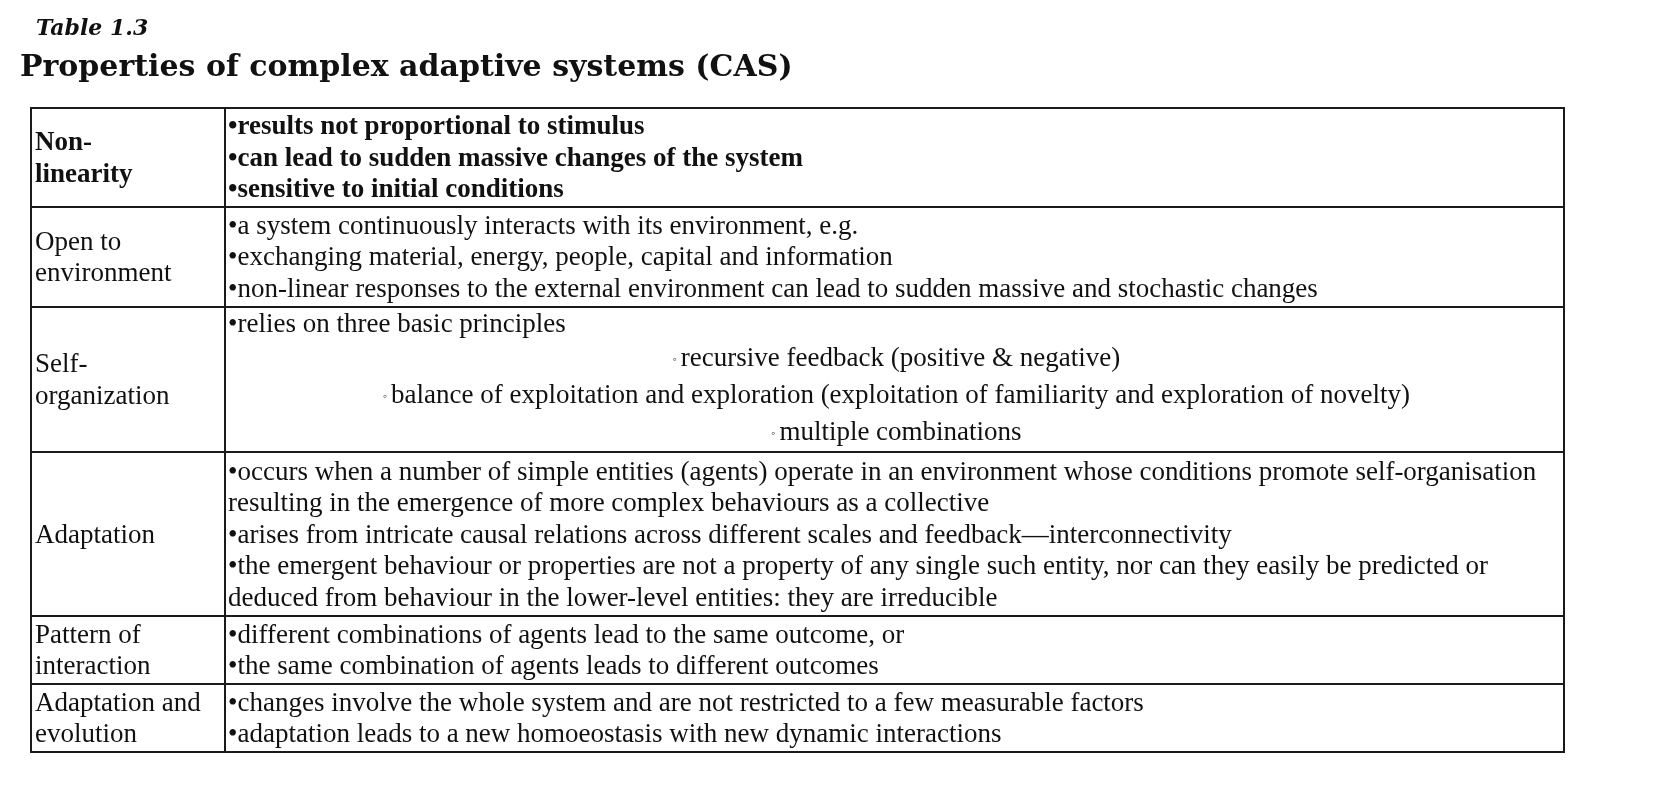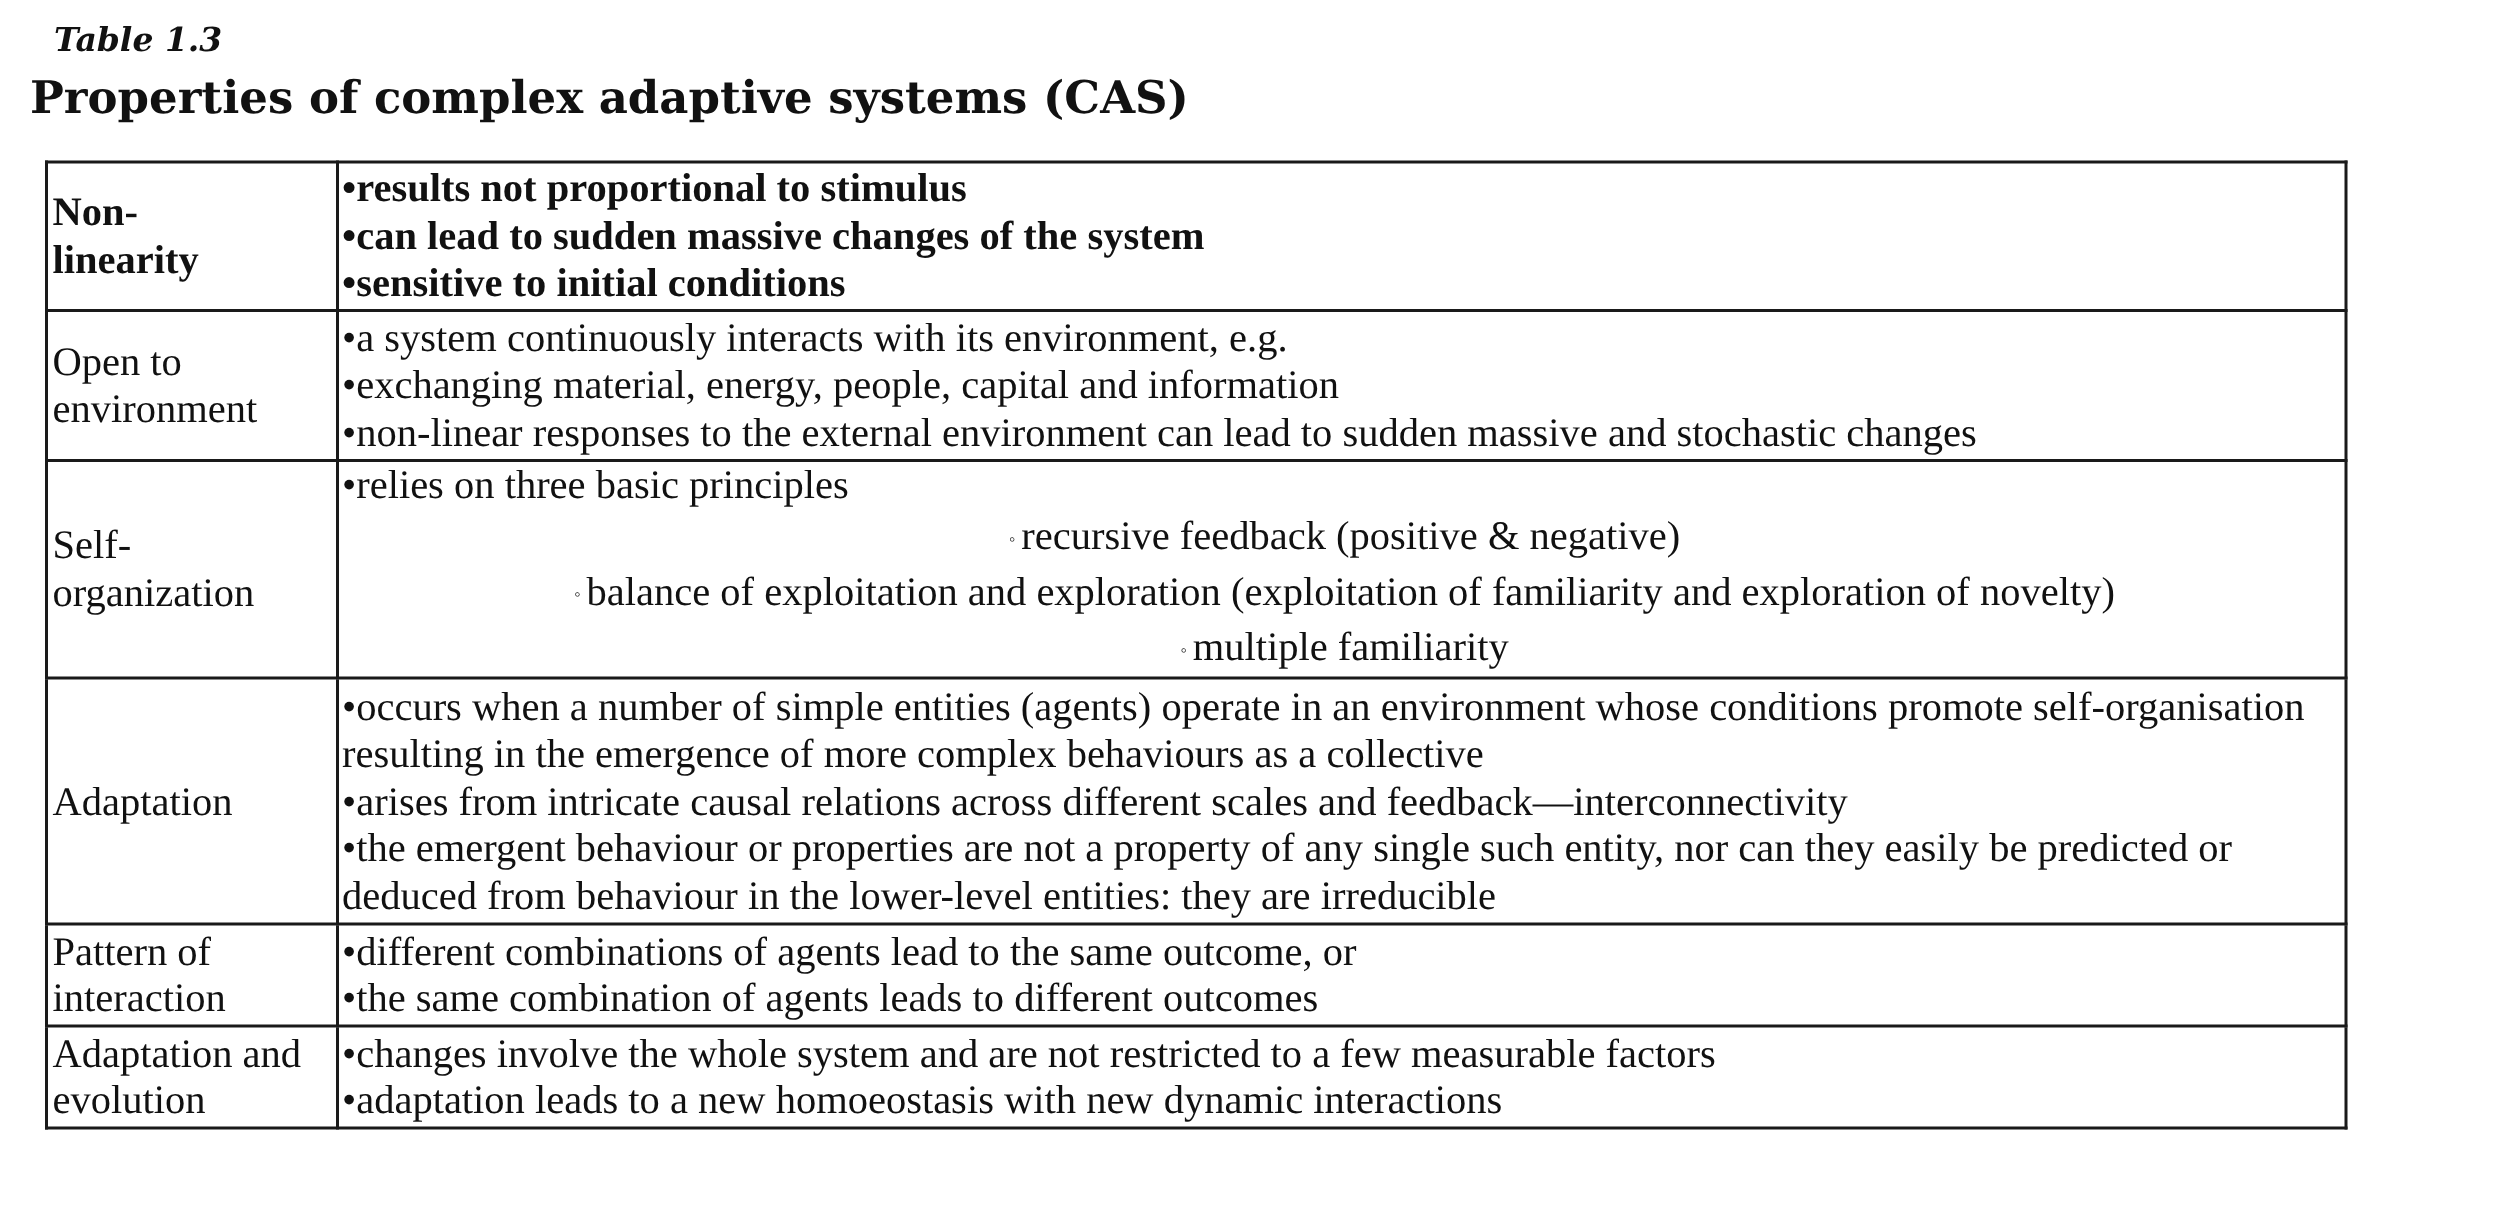--- a/index.html
+++ b/index.html
@@ -119,21 +119,21 @@
       </td>
       <td class="desc">
         <span class="line">•relies on three basic principles</span>
         <span class="sub">
           <span class="mark">◦</span><span>recursive feedback (positive &amp; negative)</span>
         </span>
         <span class="sub">
           <span class="mark">◦</span><span>balance of exploitation and exploration (exploitation of familiarity and exploration of novelty)</span>
         </span>
         <span class="sub">
-          <span class="mark">◦</span><span>multiple familiarity</span>
+          <span class="mark">◦</span><span>multiple combinations</span>
         </span>
       </td>
     </tr>
     <tr class="r4">
       <td class="prop">
         <span class="line">Adaptation</span>
       </td>
       <td class="desc">
         <span class="line wrap">•occurs when a number of simple entities (agents) operate in an environment whose conditions promote self-organisation resulting in the emergence of more complex behaviours as a collective</span>
         <span class="line wrap">•arises from intricate causal relations across different scales and feedback—interconnectivity</span>

